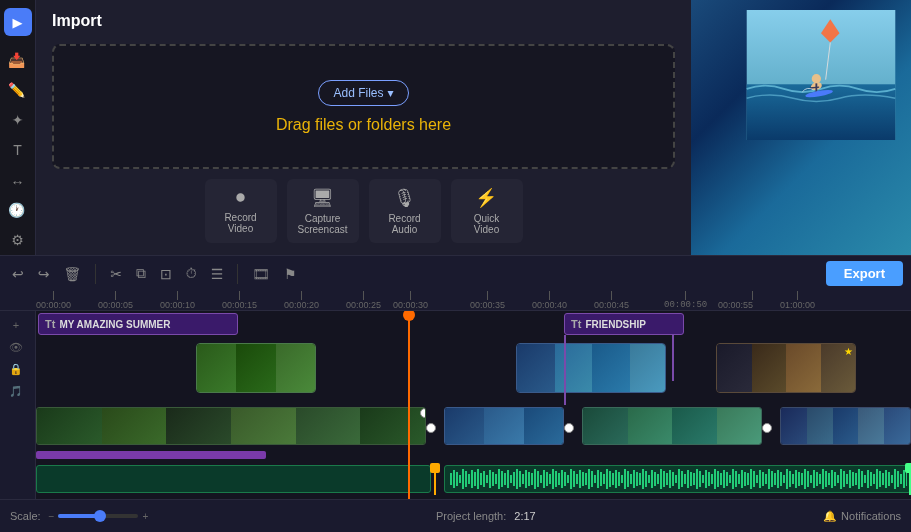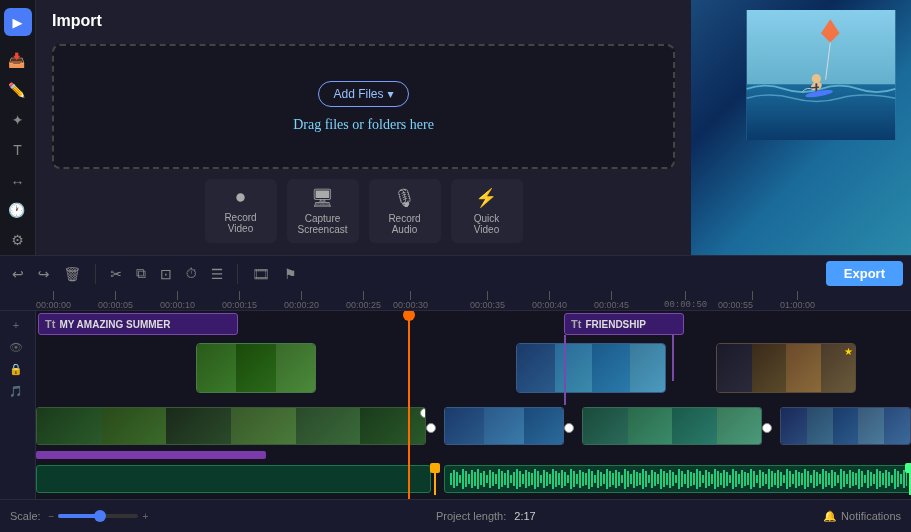--- a/index.html
+++ b/index.html
@@ -109,23 +109,22 @@
       color: #9abfff;
       border-radius: 16px;
       padding: 5px 14px;
       font-size: 12px;
       cursor: pointer;
       display: flex;
       align-items: center;
       gap: 4px;
     }
     .drag-hint {
-      color: #7dd3fc;
-      font-size: 14px;
-      font-family: Liberation Serif, serif;
+      color: #eab308;
+      font-size: 16px;
     }
     .import-actions {
       display: flex;
       gap: 10px;
       justify-content: center;
     }
     .import-action-btn {
       display: flex;
       flex-direction: column;
       align-items: center;

